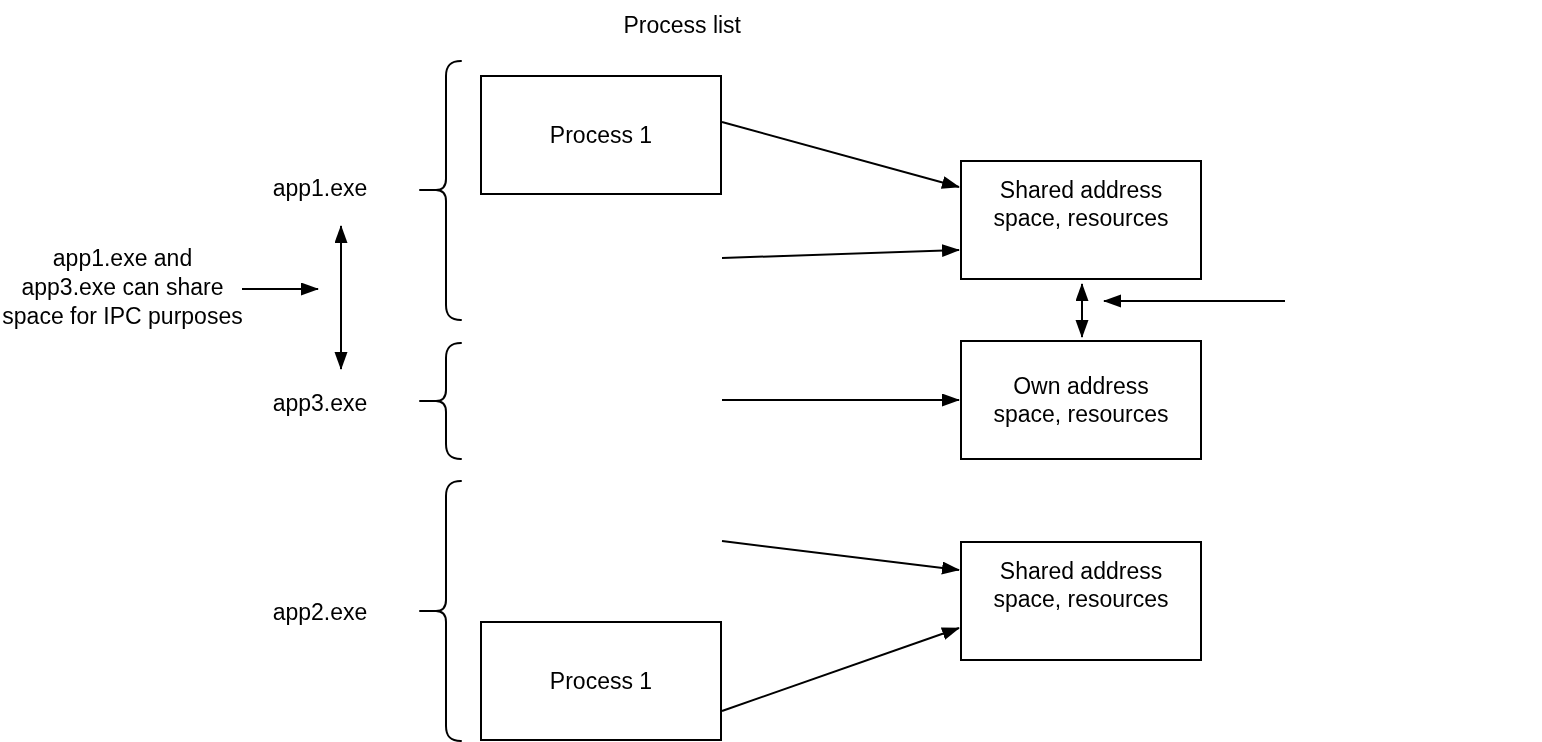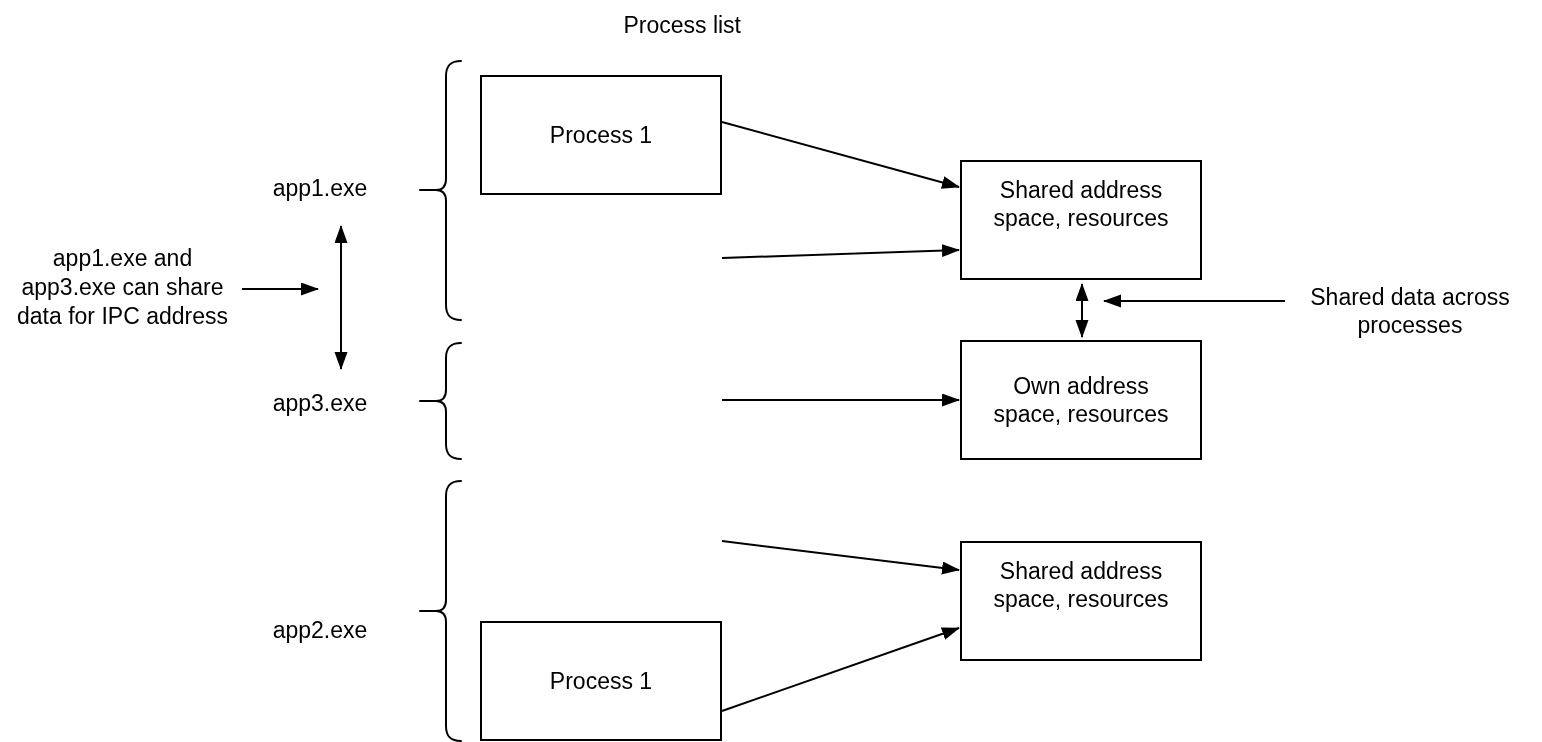--- a/index.html
+++ b/index.html
@@ -137,21 +137,19 @@
     <span>Own address
 space, resources</span>
   </div>
   <div class="box abox lift12" style="top:541px">
     <span>Shared address
 space, resources</span>
   </div>
 
   <div class="label group-label" style="top:174px">app1.exe</div>
   <div class="label group-label" style="top:389px">app3.exe</div>
-  <div class="label group-label" style="top:616px">app2.exe</div>
+  <div class="label group-label" style="top:598px">app2.exe</div>
 
   <div class="label note note-left">app1.exe and
 app3.exe can share
-data for IPC address</div>
-  <div class="label note note-right">Shared data across
-processes</div>
+space for IPC purposes</div>
 
 </div>
 
 </body></html>

